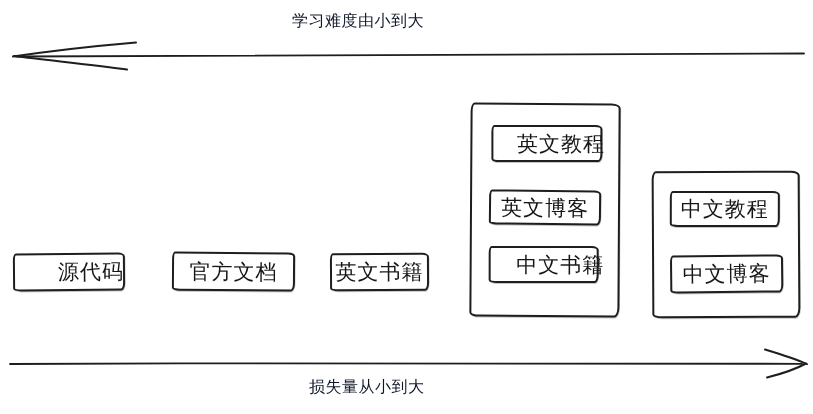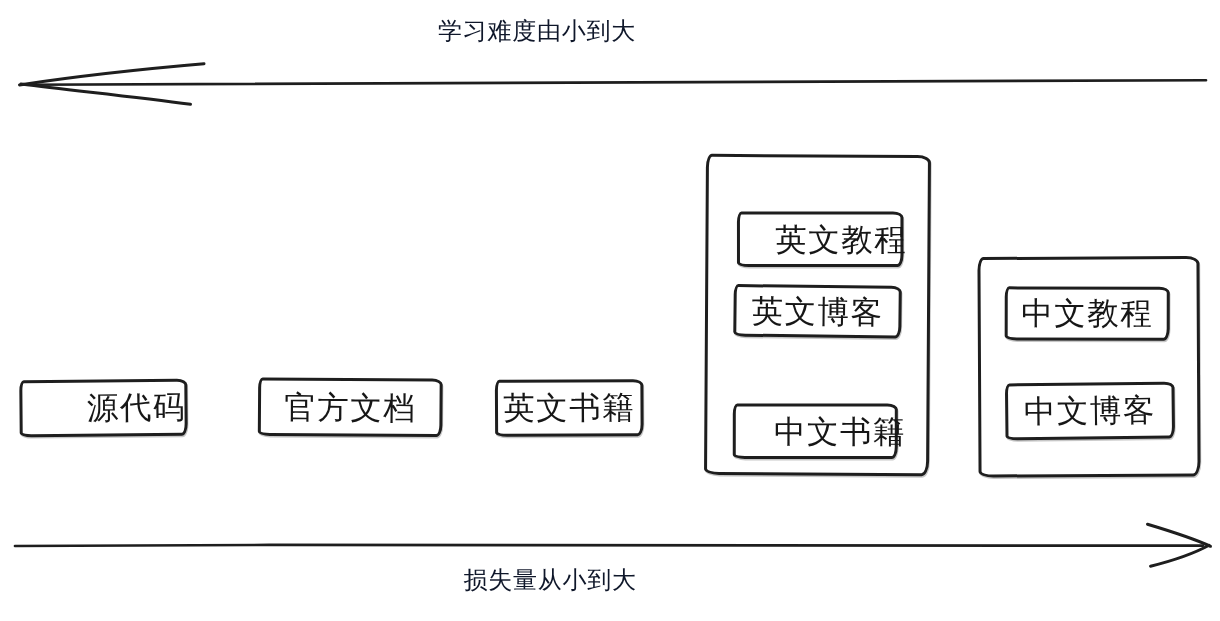--- a/index.html
+++ b/index.html
@@ -62,23 +62,23 @@
     box-shadow: 0.5px 1px 0 rgba(30,30,30,0.25);
   }
 
   
   .box-source  { left: 13px;  top: 253px; width: 112px; height: 38px; transform: rotate(-0.5deg); padding-left: 44px; }
   .box-docs    { left: 172px; top: 252px; width: 123px; height: 39px; transform: rotate(0.4deg); }
   .box-ebooks  { left: 330px; top: 253px; width: 99px; height: 38px; transform: rotate(-0.3deg); }
 
   
   .group-1 { left: 470px; top: 103px; width: 150px; height: 214px; transform: rotate(0.35deg); }
-  .group-1 .g-tut   { left: 19px; top: 36px;  width: 111px; height: 37px; transform: rotate(-0.4deg); padding-left: 28px; }
+  .group-1 .g-tut   { left: 19px; top: 20px;  width: 111px; height: 37px; transform: rotate(-0.4deg); padding-left: 28px; }
   .group-1 .g-blog  { left: 17px; top: 85px;  width: 112px; height: 35px; transform: rotate(0.3deg); }
-  .group-1 .g-books { left: 17px; top: 164px; width: 110px; height: 37px; transform: rotate(-0.3deg); padding-left: 33px; }
+  .group-1 .g-books { left: 17px; top: 141px; width: 110px; height: 37px; transform: rotate(-0.3deg); padding-left: 33px; }
 
   
   .group-2 { left: 652px; top: 171px; width: 148px; height: 147px; transform: rotate(-0.3deg); }
   .group-2 .g-tut  { left: 16px; top: 18px; width: 110px; height: 36px; transform: rotate(0.4deg); }
   .group-2 .g-blog { left: 16px; top: 82px; width: 113px; height: 38px; transform: rotate(-0.35deg); }
 </style>
 </head>
 <body>
 
 <div id="canvas">

